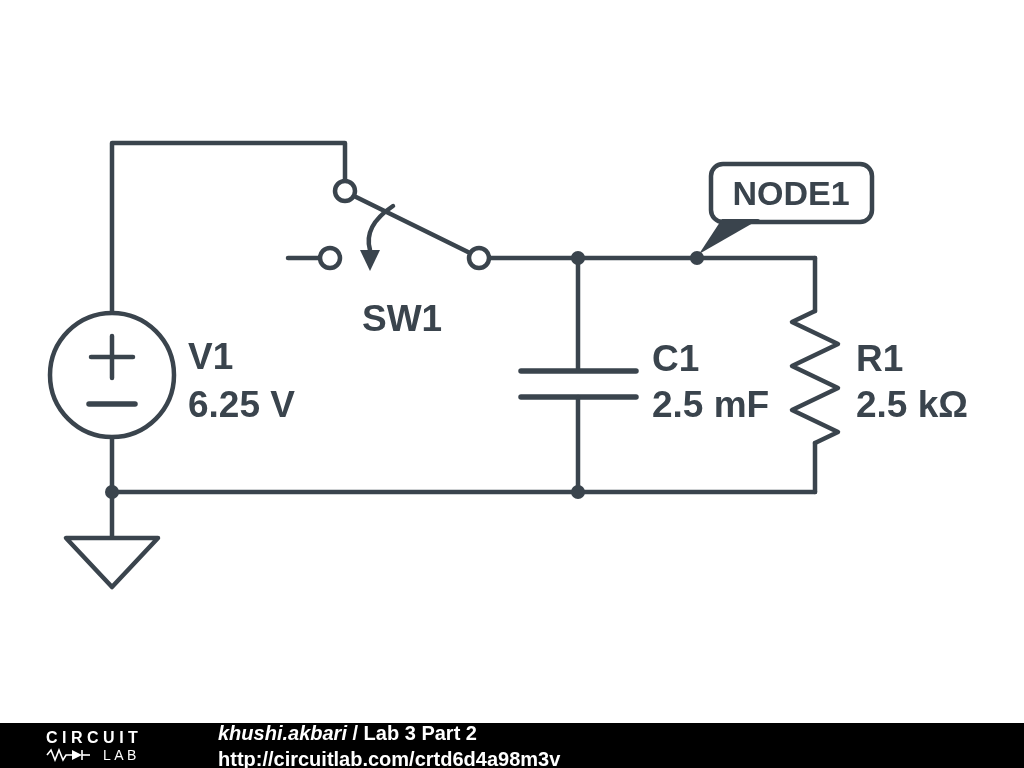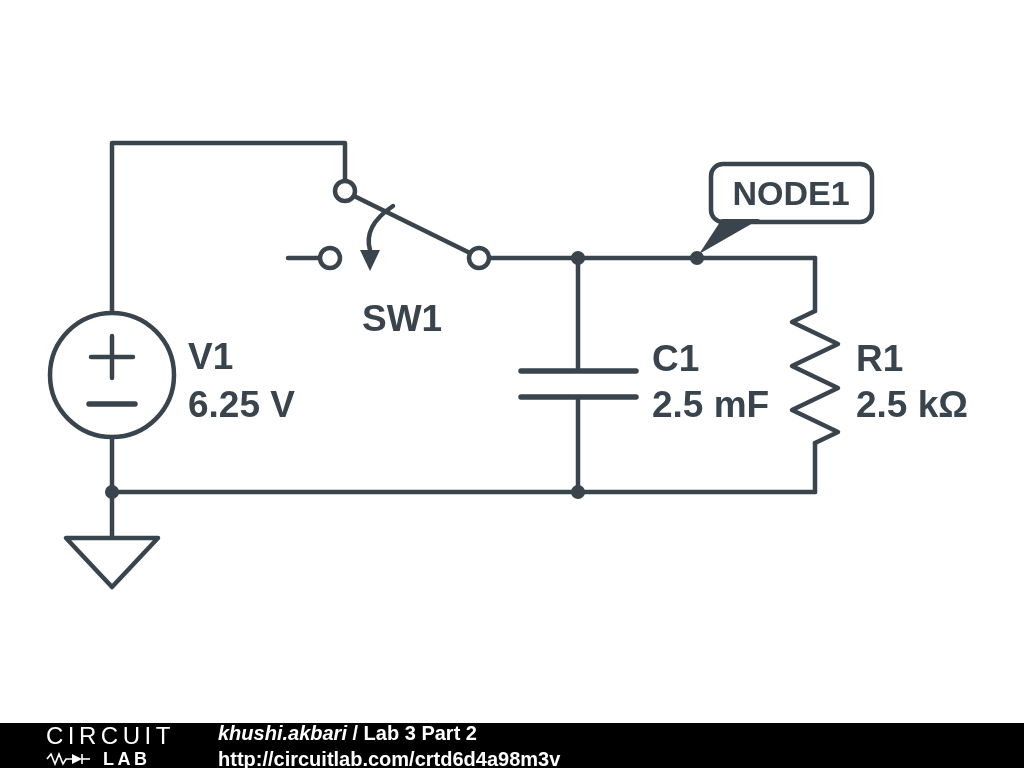--- a/index.html
+++ b/index.html
@@ -28,23 +28,23 @@
   }
   .node-label-text{font-size:34px;}
 
   
   .footer{
     position:absolute;left:0;bottom:0;width:1024px;height:45px;
     background:var(--footer-bg);color:var(--footer-text);
     display:flex;align-items:center;box-sizing:border-box;padding-left:46px;
   }
   .logo{line-height:1;margin-right:36px;min-width:136px;}
-  .logo-line1{font-size:24px;font-weight:400;letter-spacing:4.5px;}
+  .logo-line1{font-size:16px;font-weight:700;letter-spacing:4.5px;}
   .logo-line2{display:flex;align-items:center;gap:5px;margin-top:2px;}
-  .logo-lab{font-size:18px;font-weight:700;letter-spacing:3.5px;}
+  .logo-lab{font-size:14px;font-weight:400;letter-spacing:3.5px;}
   .footer-text-block{font-size:20px;font-weight:700;line-height:1.3;}
   .footer-author{font-style:italic;}
 </style>
 </head>
 <body>
 
 <svg class="schematic-area" width="1024" height="723" viewBox="0 0 1024 723" xmlns="http://www.w3.org/2000/svg">
 
   <g>
     <polyline class="wire" points="112,314 112,143 345,143 345,181"></polyline>

